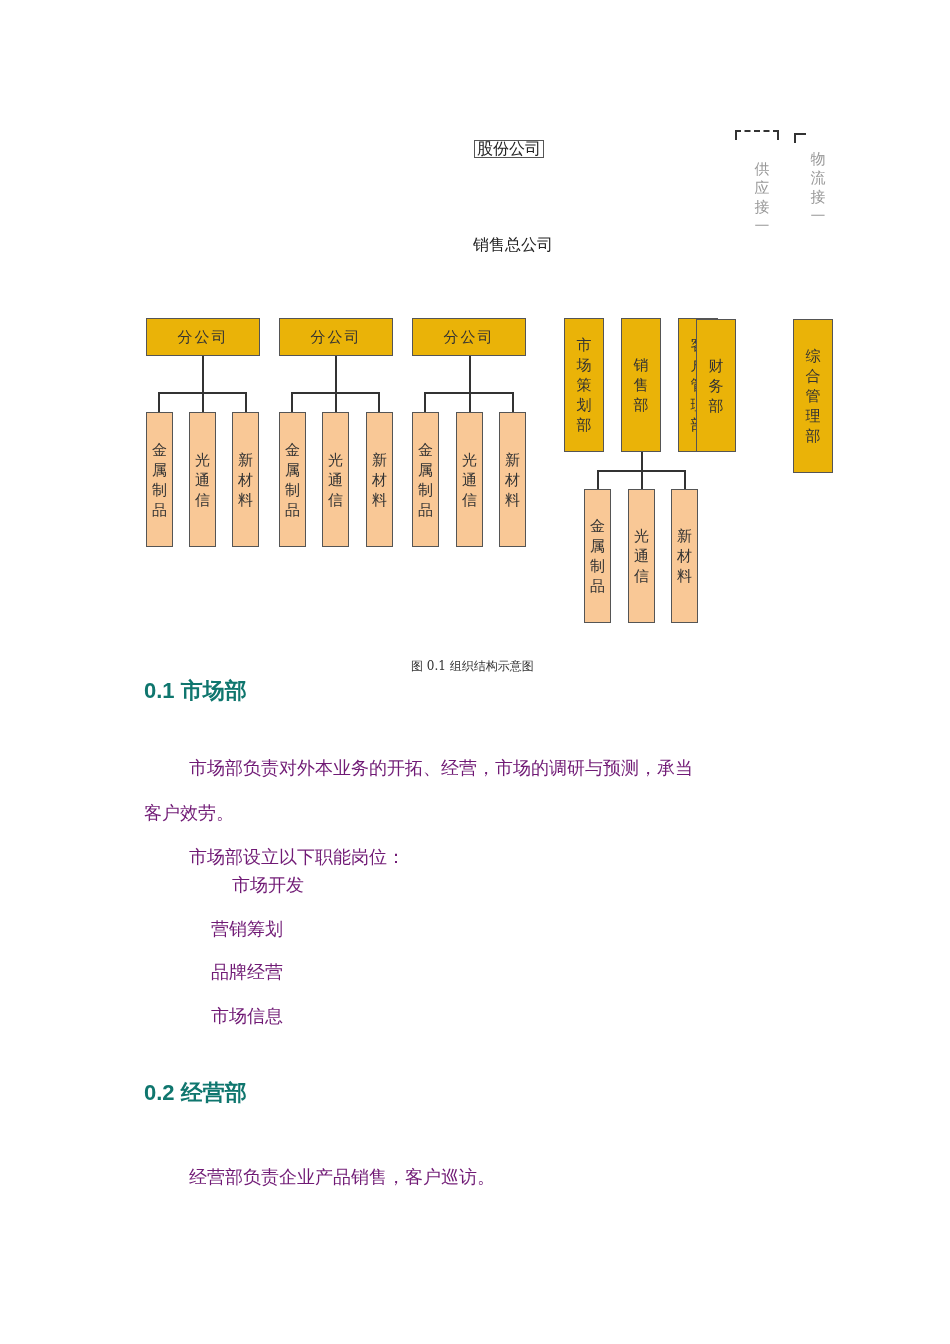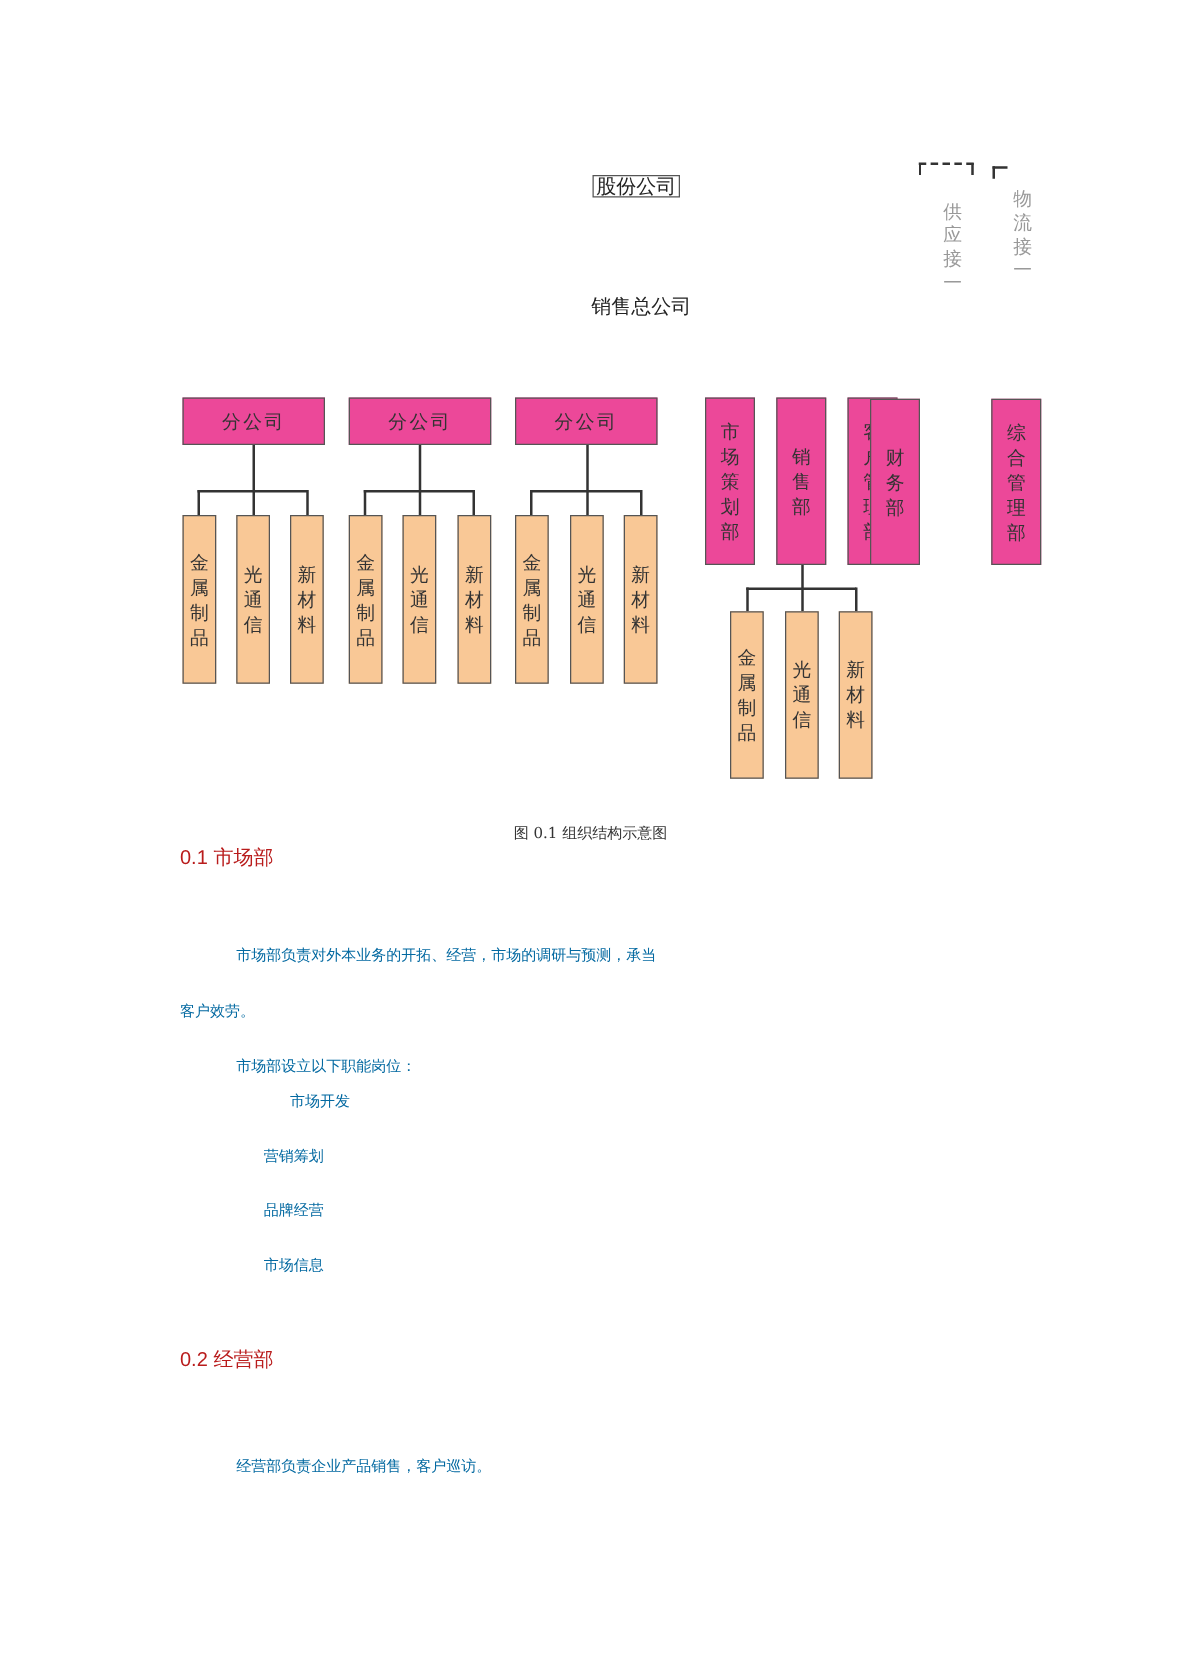--- a/index.html
+++ b/index.html
@@ -3,31 +3,31 @@
   <meta charset="utf-8">
   <style>
     html, body { margin: 0; padding: 0; background: #ffffff; }
     body { width: 950px; height: 1344px; position: relative; overflow: hidden;
            font-family: "DejaVu Serif", "Liberation Serif", serif; color: #222; }
     .abs { position: absolute; }
     .top-label { font-size: 16px; color: #222; white-space: nowrap; }
     .framed { border: 1px solid #555; padding: 0 2px; line-height: 16px; }
     .vtext-gray { color: #999; font-size: 15px; line-height: 19px; width: 18px; text-align: center; word-break: break-all; }
     .bracket { border-top: 2px solid #333; height: 8px; }
-    .box-y { position: absolute; background: #ec4899; border: 1.5px solid #555; box-sizing: border-box;
+    .box-y { position: absolute; background: #eab308; border: 1.5px solid #555; box-sizing: border-box;
              display: flex; align-items: center; justify-content: center; }
     .box-o { position: absolute; background: #f9c896; border: 1.5px solid #555; box-sizing: border-box;
              display: flex; align-items: center; justify-content: center; }
     .hlabel { font-size: 15px; letter-spacing: 2px; color: #333; }
     .vlabel { font-size: 15px; line-height: 20px; width: 16px; text-align: center; color: #333; word-break: break-all; }
     .line { position: absolute; background: #333; }
     .caption { font-size: 12px; color: #333; white-space: nowrap; }
-    .heading { font-family: "Liberation Sans", "DejaVu Sans", sans-serif; font-size: 16px; color: #b91c1c; white-space: nowrap; }
+    .heading { font-family: "Liberation Sans", "DejaVu Sans", sans-serif; font-size: 22px; color: #0f766e; white-space: nowrap; font-weight: bold; }
     .heading .num { font-family: "Liberation Sans", sans-serif; }
-    .para { font-size: 12px; color: #0369a1; white-space: nowrap; }
+    .para { font-size: 18px; color: #701a75; white-space: nowrap; }
   </style>
 </head>
 <body>
 
 <div class="abs top-label framed" style="left:474px; top:140px;">股份公司</div>
 <div class="abs top-label" style="left:473px; top:235px;">销售总公司</div>
 
 <div class="abs bracket" style="left:735px; top:130px; width:40px; border-top:2px dashed #333; border-left:2px solid #333; border-right:2px solid #333;"></div>
 <div class="abs bracket" style="left:794px; top:133px; width:10px; border-left:2px solid #333;"></div>
 <div class="abs vtext-gray" style="left:753px; top:160px;">供应接一</div>
@@ -89,21 +89,21 @@
   </div>
 <div class="box-y" style="left:621px; top:318px; width:40px; height:134px;">
     <span class="vlabel">销售部</span>
   </div>
 <div class="box-y" style="left:678px; top:318px; width:40px; height:134px;">
     <span class="vlabel">客户管理部</span>
   </div>
 <div class="box-y" style="left:696px; top:319px; width:40px; height:133px;">
     <span class="vlabel">财务部</span>
   </div>
-<div class="box-y" style="left:793px; top:319px; width:40px; height:133px;">
+<div class="box-y" style="left:793px; top:319px; width:40px; height:154px;">
     <span class="vlabel">综合管理部</span>
   </div>
 
 <div class="line" style="left:641px; top:452px; width:1.5px; height:37px;"></div>
 <div class="line" style="left:597px; top:470px; width:88px; height:1.5px;"></div>
 <div class="line" style="left:597px; top:470px; width:1.5px; height:19px;"></div>
 <div class="line" style="left:684px; top:470px; width:1.5px; height:19px;"></div>
 <div class="box-o" style="left:584px; top:489px; width:27px; height:134px;">
     <span class="vlabel">金属制品</span>
   </div>

